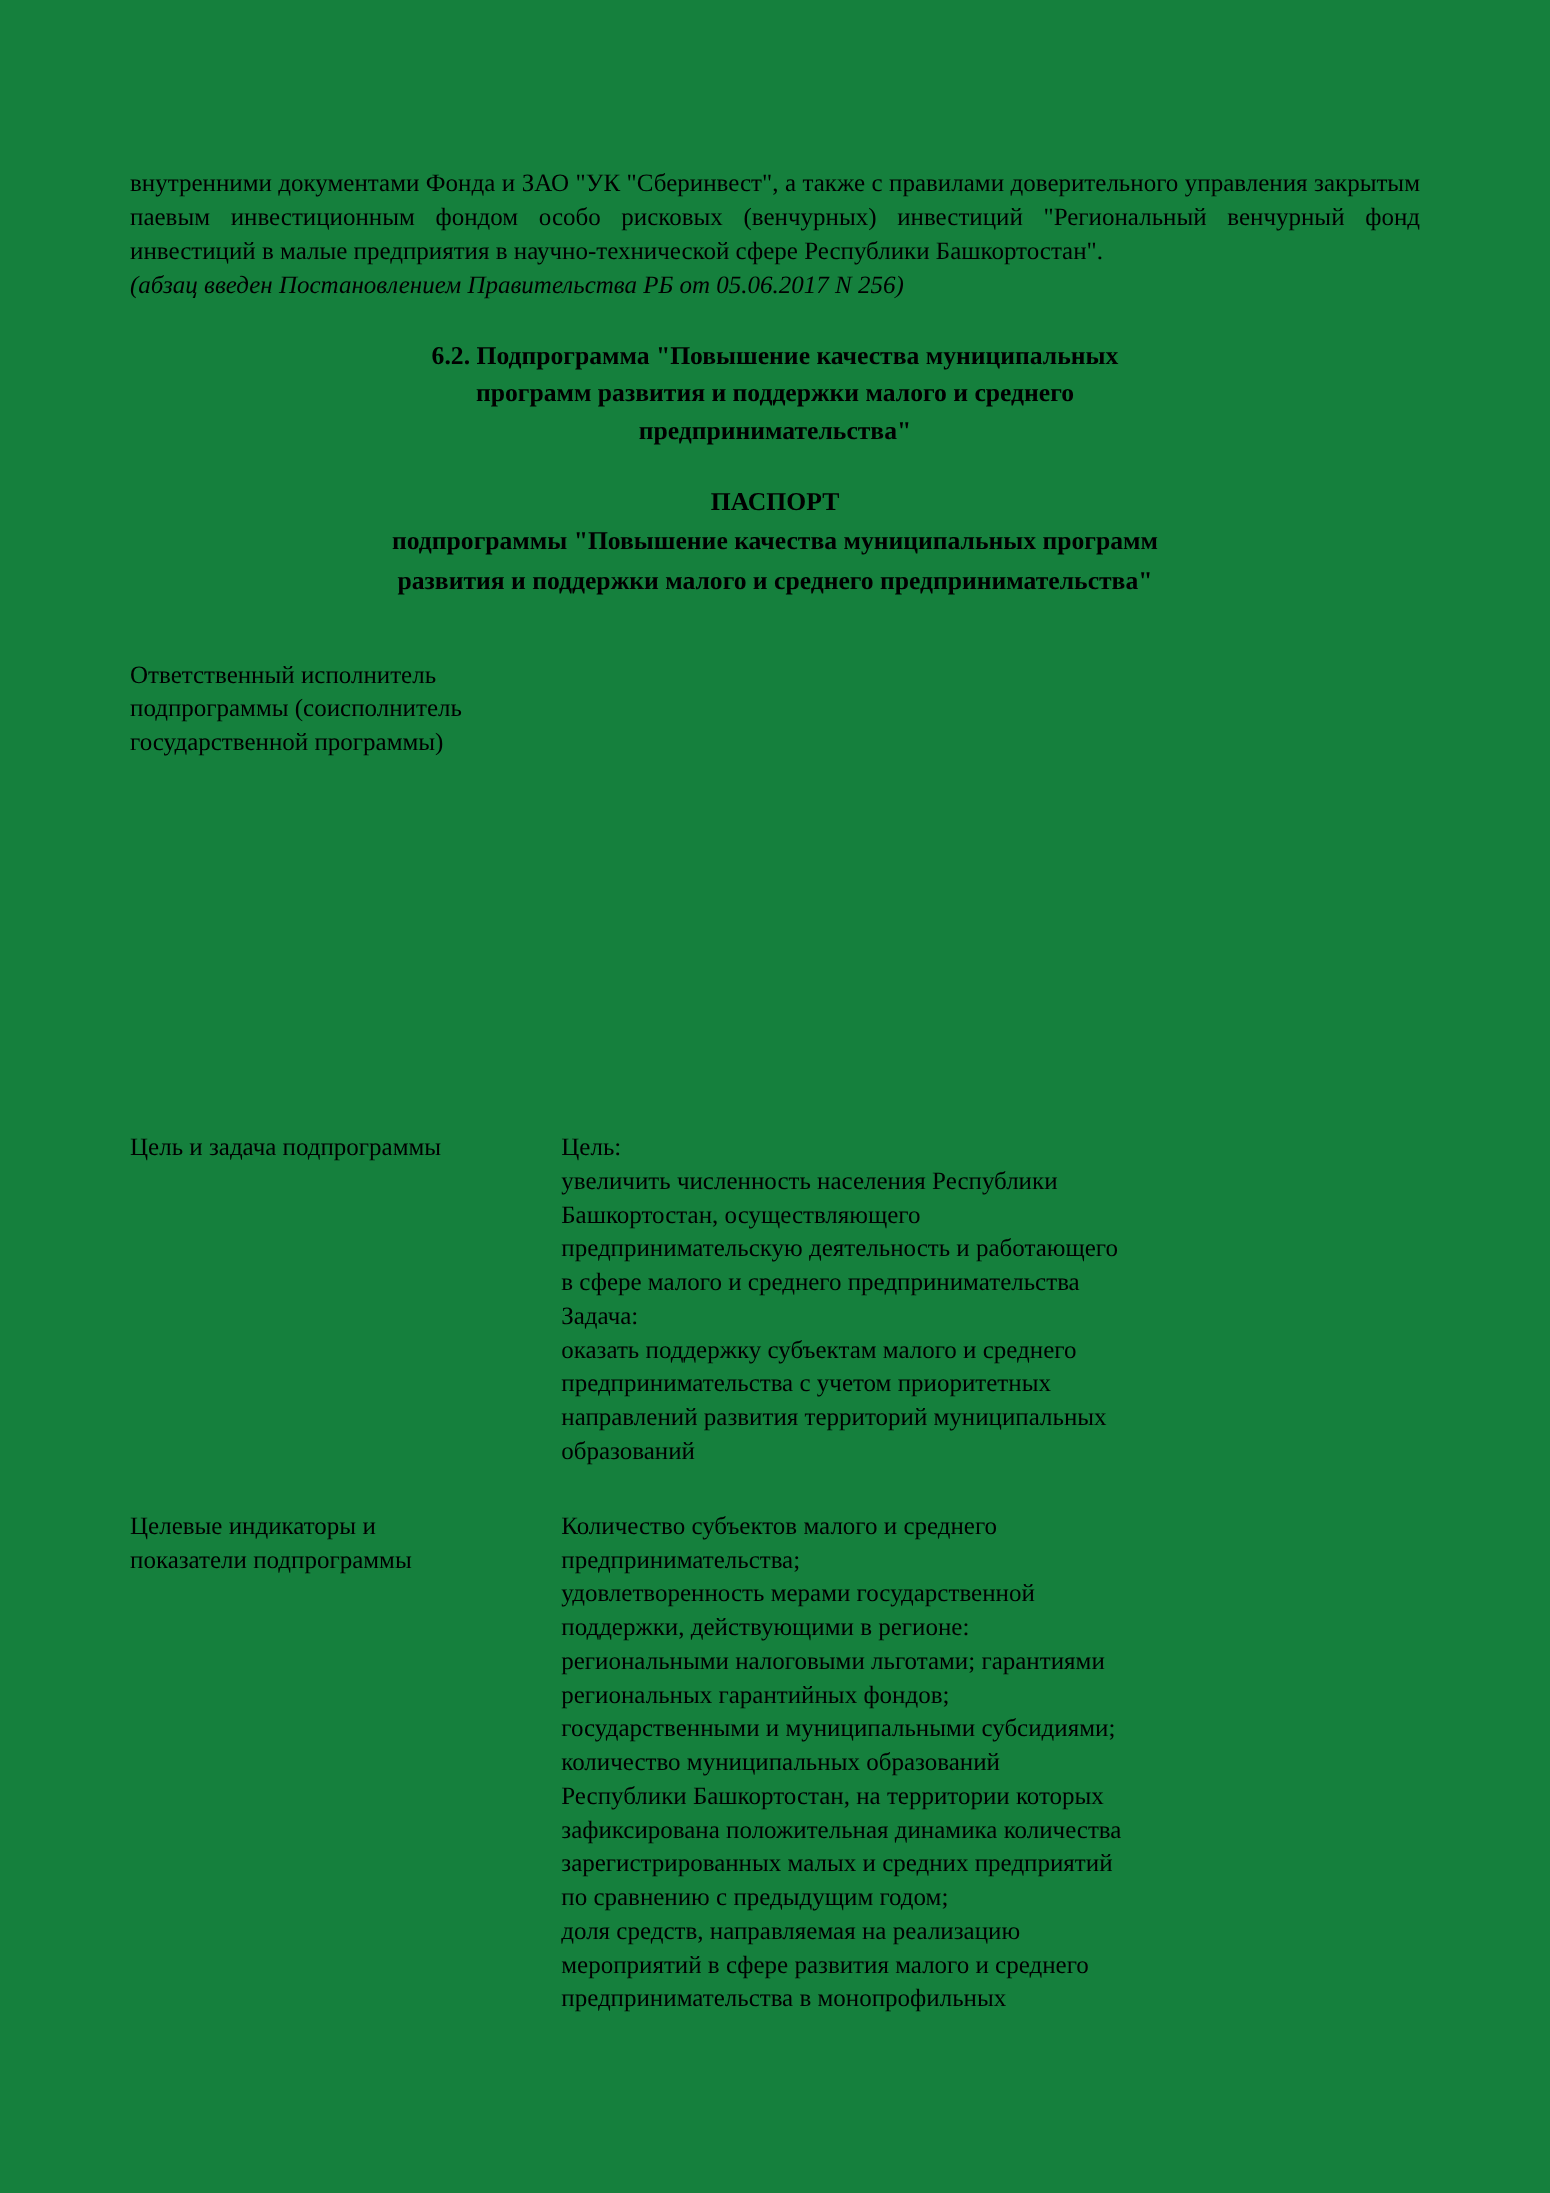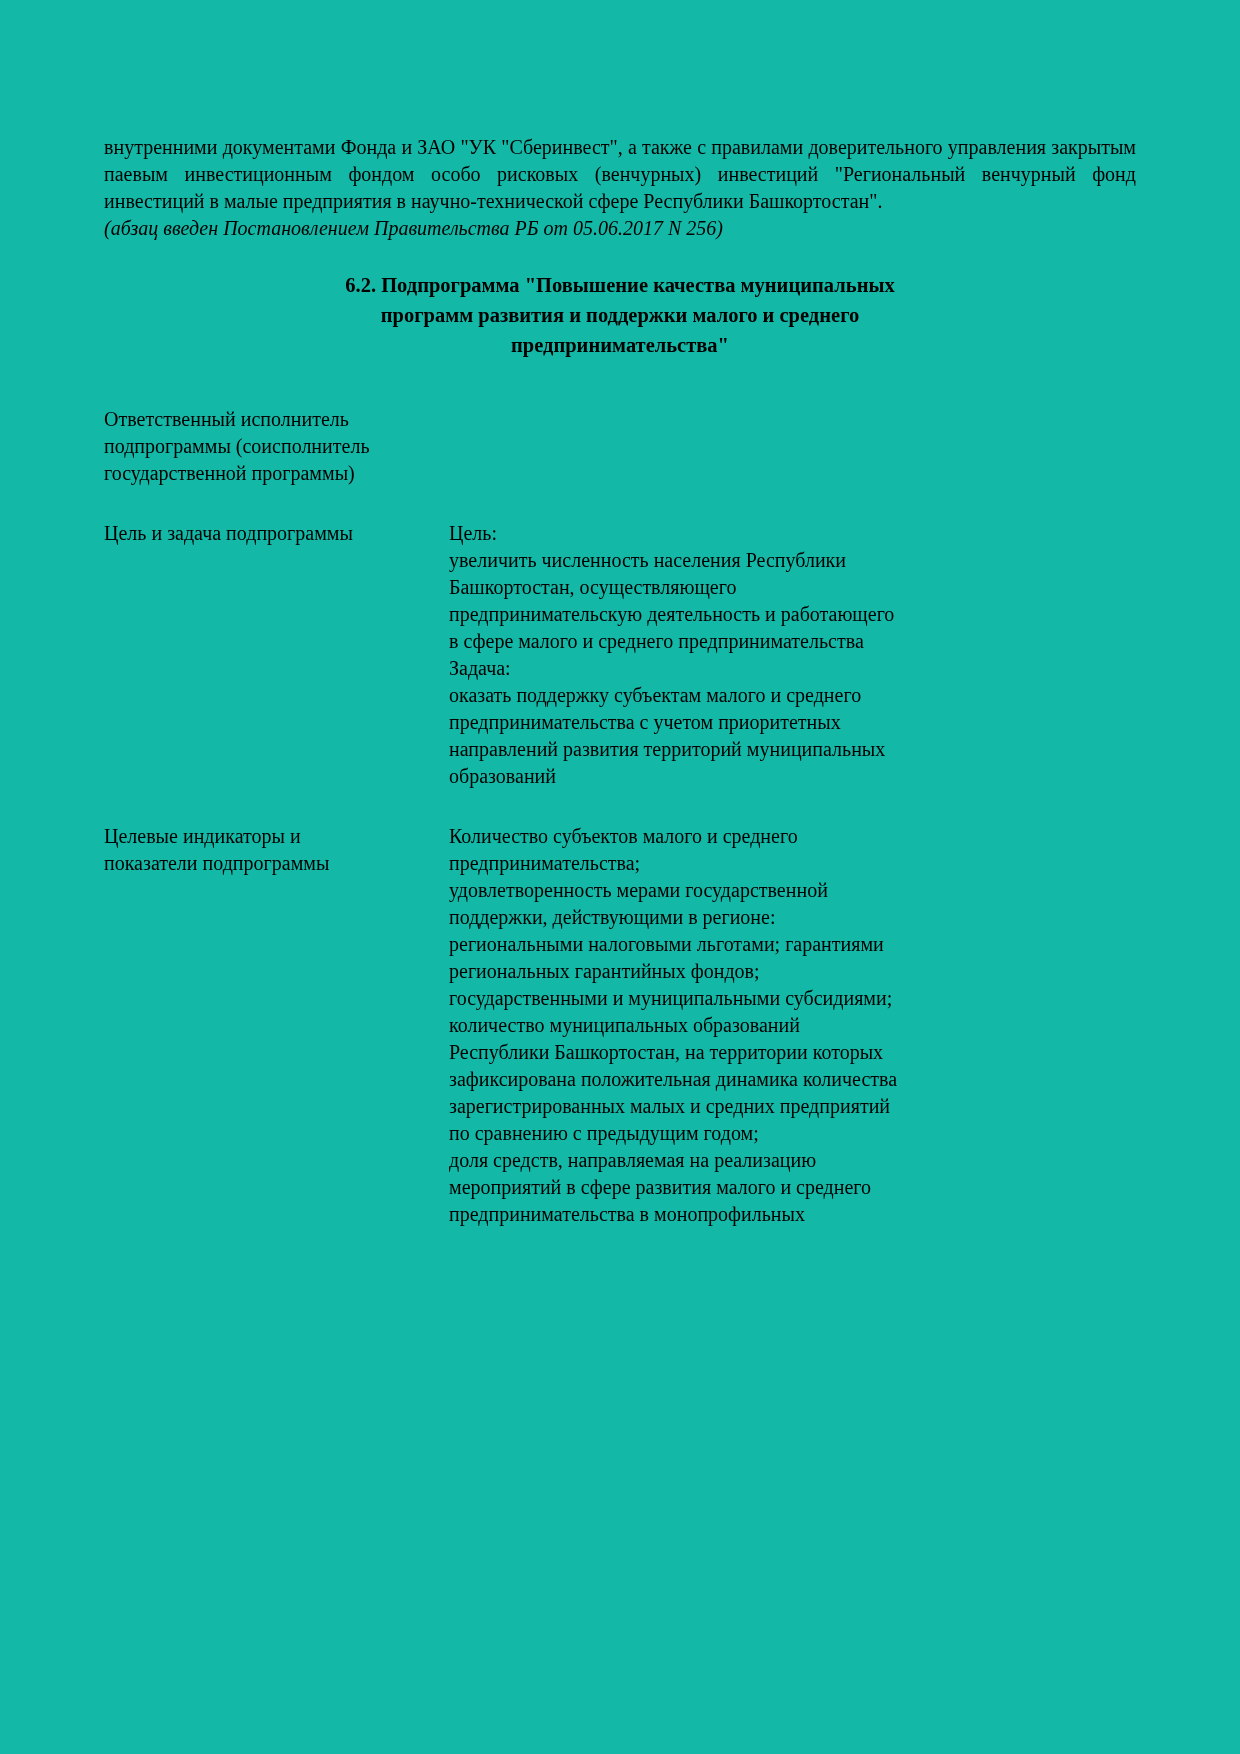--- a/index.html
+++ b/index.html
@@ -2,21 +2,21 @@
 <html><head>
 <meta charset="utf-8">
 <style>
   * { box-sizing: border-box; }
   html, body { margin: 0; padding: 0; background: #ffffff; }
   .page {
     width: 1240px;
     height: 1754px;
     margin: 0 auto;
     padding: 134px 104px 40px 104px;
-    background: #14b8a6;
+    background: #15803d;
     color: #000000;
     font-family: "Liberation Serif", "DejaVu Serif", serif;
     font-size: 20px;
     line-height: 27px;
     overflow: hidden;
   }
   .para { margin: 0; text-align: justify; }
   .para-gap { margin-top: 21px; }
   .first-indent { text-indent: 48px; }
   .note-line { margin: 0; text-align: left; font-style: italic; }
@@ -38,21 +38,21 @@
     line-height: 30px;
     white-space: pre-line;
   }
   .passport-subtitle {
     font-size: 20.5px;
     line-height: 32px;
     white-space: pre-line;
   }
   .passport-table { margin-top: 46px; }
   .prow { display: flex; align-items: flex-start; margin-top: 33px; }
-  .prow:first-child { margin-top: 12px; }
+  .prow:first-child { margin-top: 12px; flex-direction: column; }
   .pcell-label {
     width: 345px;
     flex: 0 0 345px;
     padding-right: 20px;
     white-space: pre-line;
   }
   .pcell-value {
     width: 600px;
     flex: 0 0 600px;
     white-space: pre-line;
@@ -65,20 +65,25 @@
 
   <p class="para">внутренними документами Фонда и ЗАО "УК "Сберинвест", а также с правилами доверительного управления закрытым паевым инвестиционным фондом особо рисковых (венчурных) инвестиций "Региональный венчурный фонд инвестиций в малые предприятия в научно-технической сфере Республики Башкортостан".</p>
 
 
   <p class="para note-line">(абзац введен Постановлением Правительства РБ от 05.06.2017 N 256)</p>
 
   <div class="heading">6.2. Подпрограмма "Повышение качества муниципальных
 программ развития и поддержки малого и среднего
 предпринимательства"</div>
 
+  <div class="passport-block">
+    <div class="passport-title">ПАСПОРТ</div>
+    <div class="passport-subtitle">подпрограммы "Повышение качества муниципальных программ
+развития и поддержки малого и среднего предпринимательства"</div>
+  </div>
 
   <div class="passport-table">
 
     <div class="prow">
       <div class="pcell-label">Ответственный исполнитель
 подпрограммы (соисполнитель
 государственной программы)</div>
     </div>
 
     <div class="prow">

